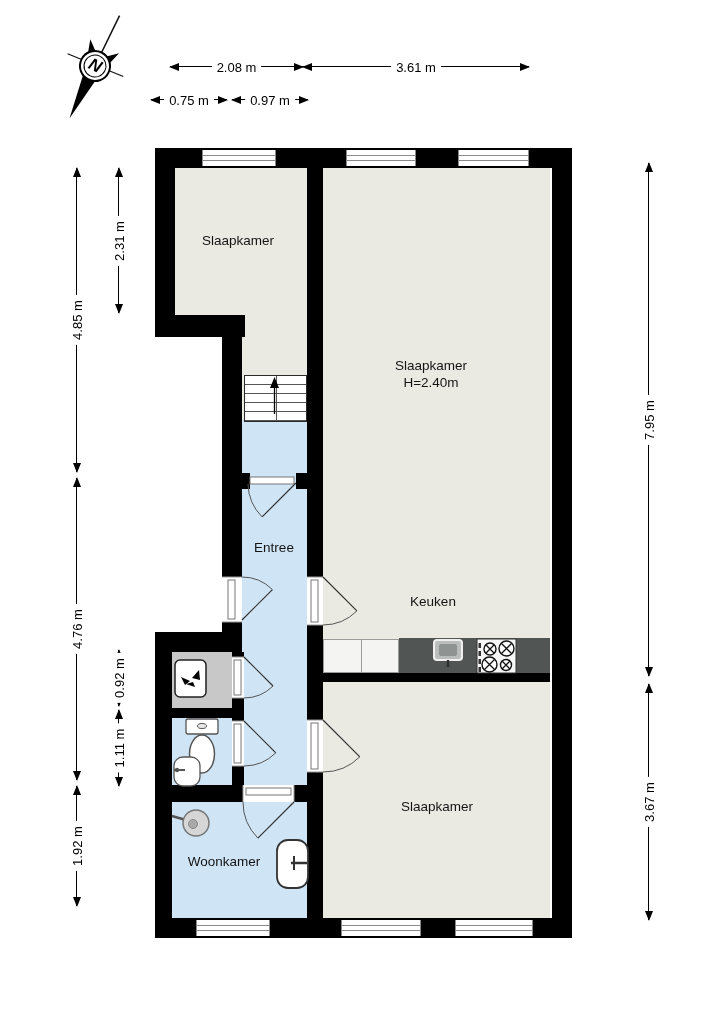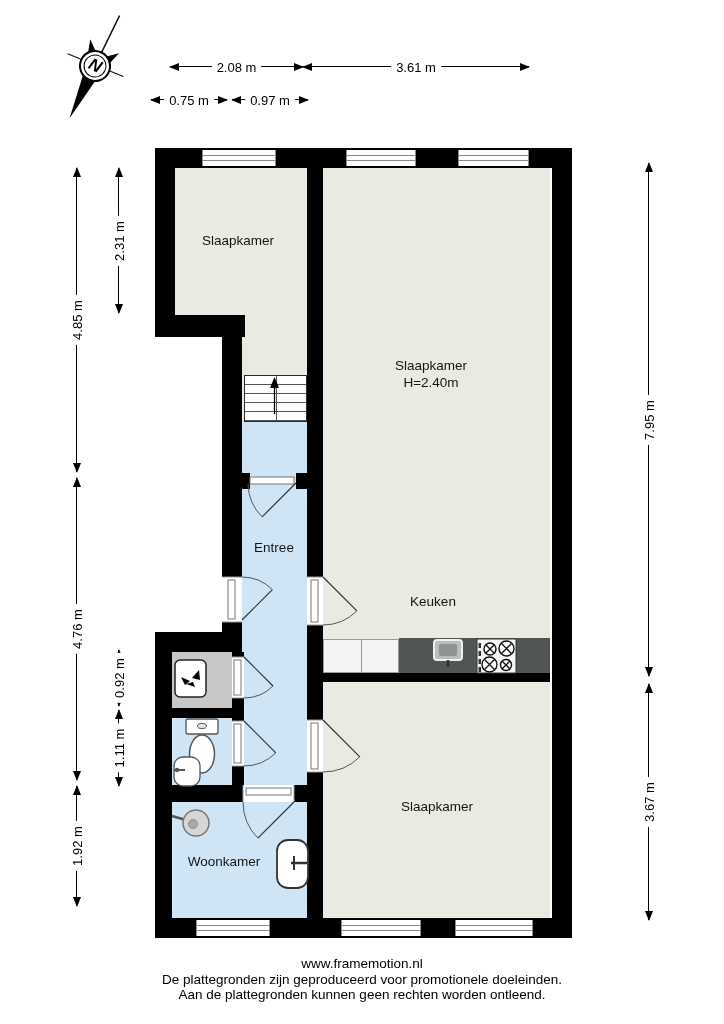--- a/index.html
+++ b/index.html
@@ -293,19 +293,14 @@
     <span class="ah n"></span>
       <span class="ah s"></span>
     <span class="lbl">7.95 m</span>
   </div>
   <div class="dim v" style="left:648px;top:684px;height:236px">
     <span class="ah n"></span>
       <span class="ah s"></span>
     <span class="lbl">3.67 m</span>
   </div>
 
-  <div class="footer">
-    <div>www.framemotion.nl</div>
-    <div>De plattegronden zijn geproduceerd voor promotionele doeleinden.</div>
-    <div>Aan de plattegronden kunnen geen rechten worden ontleend.</div>
-  </div>
 
 </div>
 
 </body></html>

